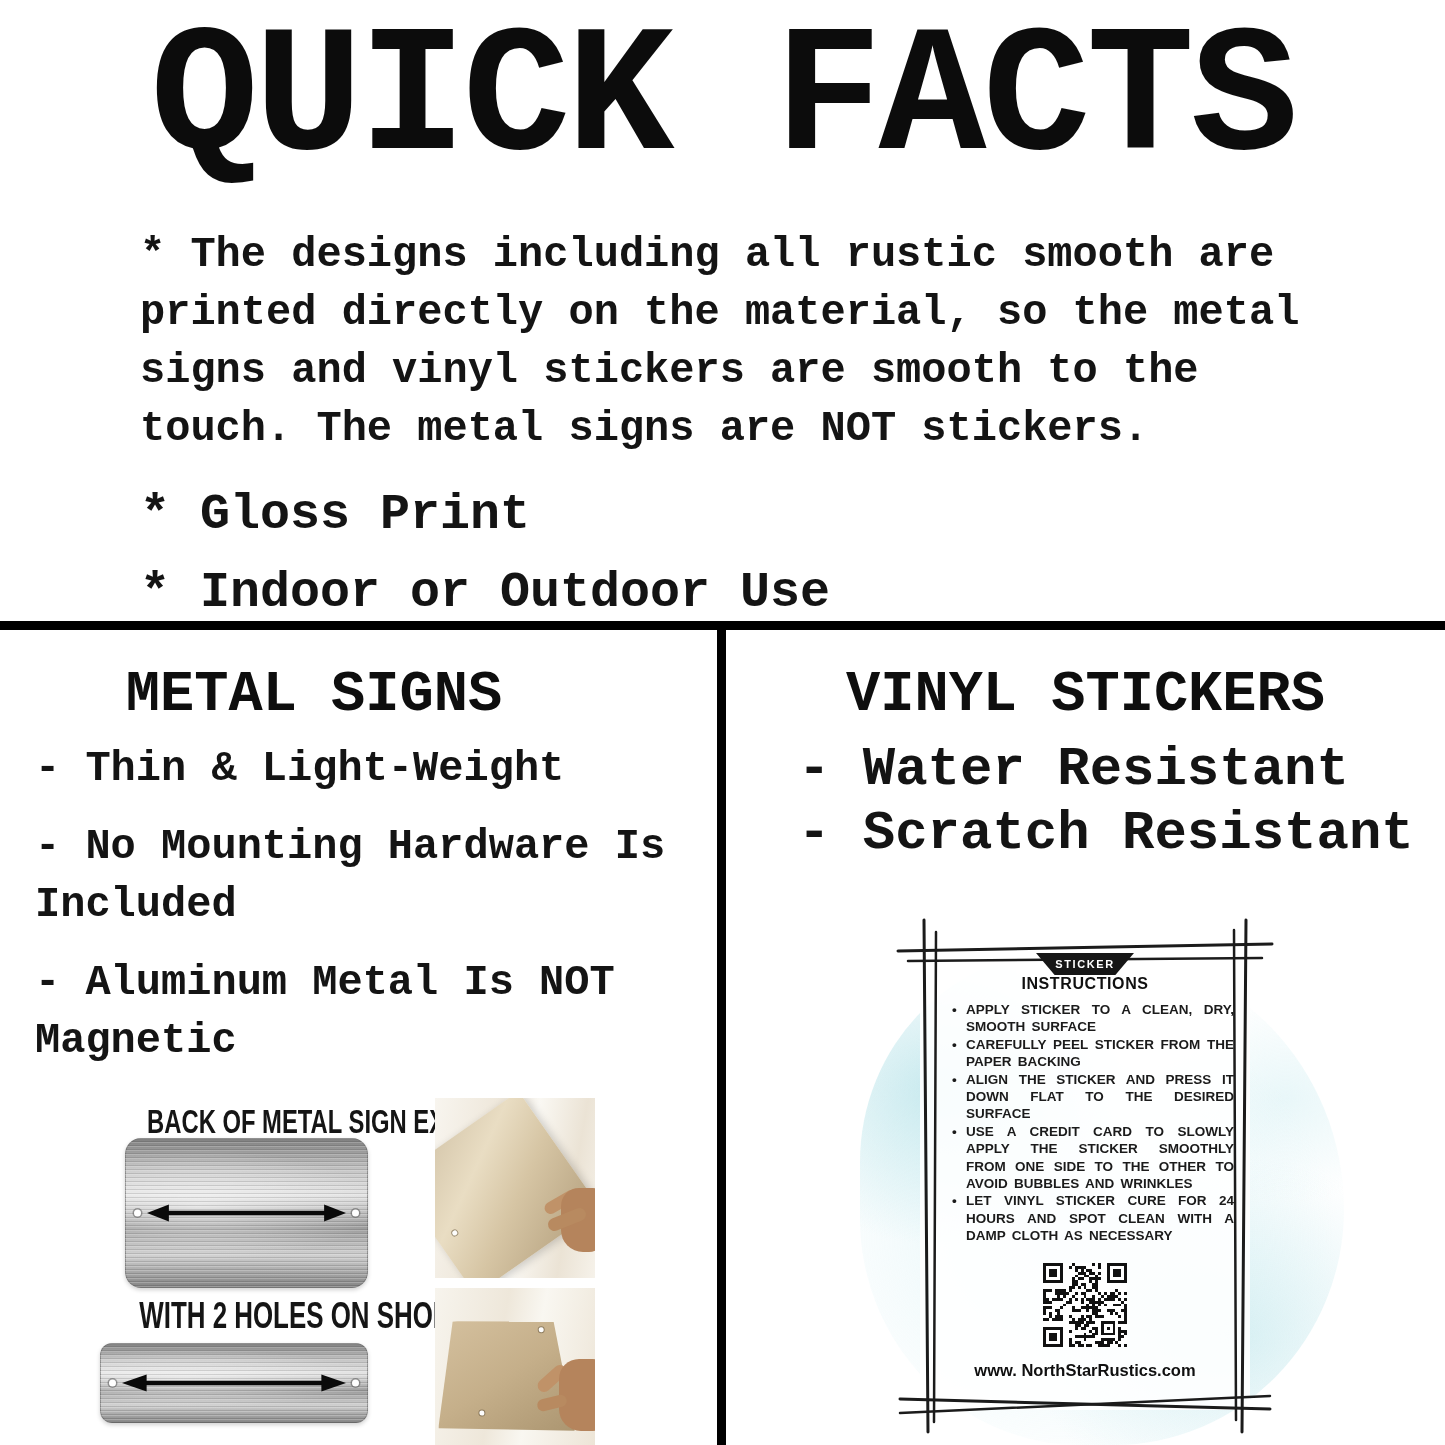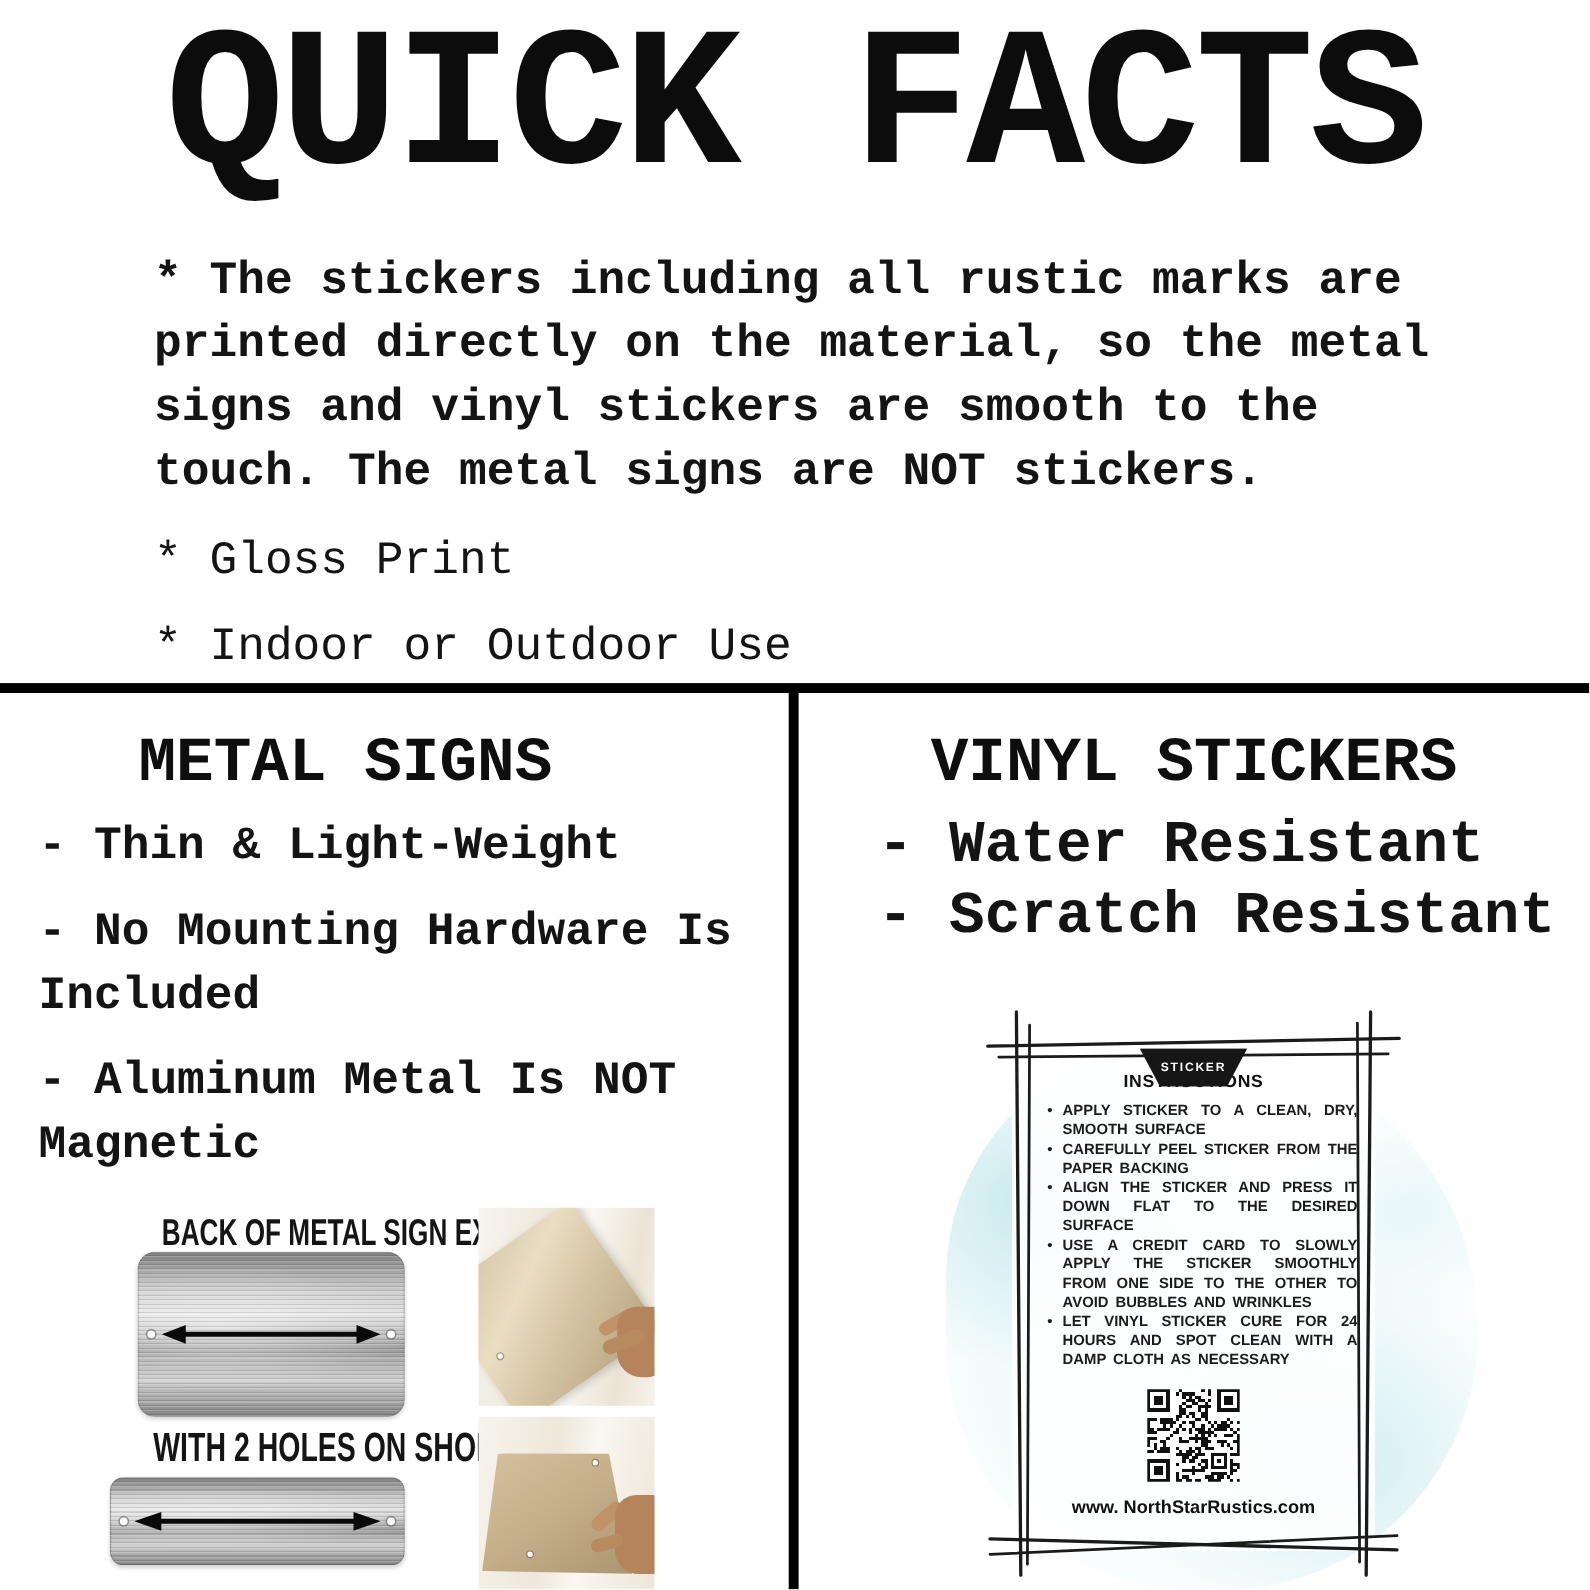--- a/index.html
+++ b/index.html
@@ -7,21 +7,21 @@
   body { font-family: "Liberation Mono", "DejaVu Sans Mono", monospace; color: #141414; }
   #stage { position: relative; width: 1445px; height: 1445px; background: #ffffff; overflow: hidden; }
 
   
   .page-title {
     position: absolute; top: 6px; left: 0; width: 1445px;
     text-align: center; font-size: 180px; font-weight: 700;
     letter-spacing: -4px; white-space: nowrap; color: #0c0c0c; line-height: 1.05;
   }
   .intro-para { position: absolute; top: 226px; left: 140px; width: 1220px; font-size: 42px; font-weight: 600; line-height: 58px; white-space: nowrap; }
-  .intro-bullet { position: absolute; left: 140px; font-size: 42px; font-weight: 400; white-space: nowrap; }
+  .intro-bullet { position: absolute; left: 140px; font-size: 50px; font-weight: 700; white-space: nowrap; }
   .intro-bullet.gloss { top: 486px; }
   .intro-bullet.use   { top: 564px; }
 
   
   .divider-h { position: absolute; top: 621px; left: 0; width: 1445px; height: 9px; background: #000; }
   .divider-v { position: absolute; top: 630px; left: 717px; width: 9px; height: 815px; background: #000; }
 
   
   .col-heading { position: absolute; top: 663px; font-size: 57px; font-weight: 700; text-align: center; white-space: nowrap; color: #0e0e0e; }
   .col-heading.metal { left: 0; width: 628px; }
@@ -94,21 +94,21 @@
       radial-gradient(ellipse 55% 45% at 16% 28%, rgba(160,218,226,0.55), rgba(160,218,226,0) 70%),
       radial-gradient(ellipse 60% 50% at 78% 78%, rgba(160,218,226,0.38), rgba(160,218,226,0) 72%),
       radial-gradient(ellipse 75% 65% at 42% 58%, rgba(190,232,238,0.42), rgba(190,232,238,0) 75%),
       radial-gradient(ellipse 40% 30% at 88% 30%, rgba(180,228,234,0.30), rgba(180,228,234,0) 70%);
     border-radius: 45% 55% 50% 48%;
   }
   .card { position: absolute; left: 920px; top: 942px; width: 330px; height: 468px; background: rgba(255,255,255,0.88); }
   .card-border-svg { position: absolute; left: -24px; top: -24px; width: 378px; height: 516px; pointer-events: none; }
   .card-banner {
     position: absolute; top: 11px; left: 50%; transform: translateX(-50%);
-    width: 98px; height: 35px; background: #161616;
+    width: 98px; height: 22px; background: #161616;
     clip-path: polygon(0 0, 100% 0, 81% 100%, 19% 100%);
     display: flex; align-items: center; justify-content: center;
     color: #ffffff; font-family: "Liberation Sans", sans-serif; font-weight: 700;
     font-size: 11px; letter-spacing: 1.6px; z-index: 2;
   }
   .card-heading { padding-top: 33px; text-align: center; font-family: "Liberation Sans", sans-serif;
     font-weight: 700; font-size: 16px; letter-spacing: 0.6px; color: #101010; }
   .card-list { margin: 8px 16px 0 32px; list-style: none; }
   .card-list li { position: relative; padding-left: 14px; font-family: "Liberation Sans", sans-serif;
     font-weight: 700; font-size: 13.5px; line-height: 17.4px; color: #1b1b1b;
@@ -120,21 +120,21 @@
     font-weight: 700; font-size: 16.5px; color: #101010; }
 </style>
 </head>
 <body>
 
 <div id="stage">
 
   <div class="page-title">QUICK FACTS</div>
 
   <div class="intro-para">
-    <div>* The stickers including all rustic marks are</div>
+    <div>* The designs including all rustic smooth are</div>
     <div>printed directly on the material, so the metal</div>
     <div>signs and vinyl stickers are smooth to the</div>
     <div>touch. The metal signs are NOT stickers.</div>
   </div>
   <div class="intro-bullet gloss">* Gloss Print</div>
   <div class="intro-bullet use">* Indoor or Outdoor Use</div>
 
   <div class="divider-h"></div>
   <div class="divider-v"></div>
 

